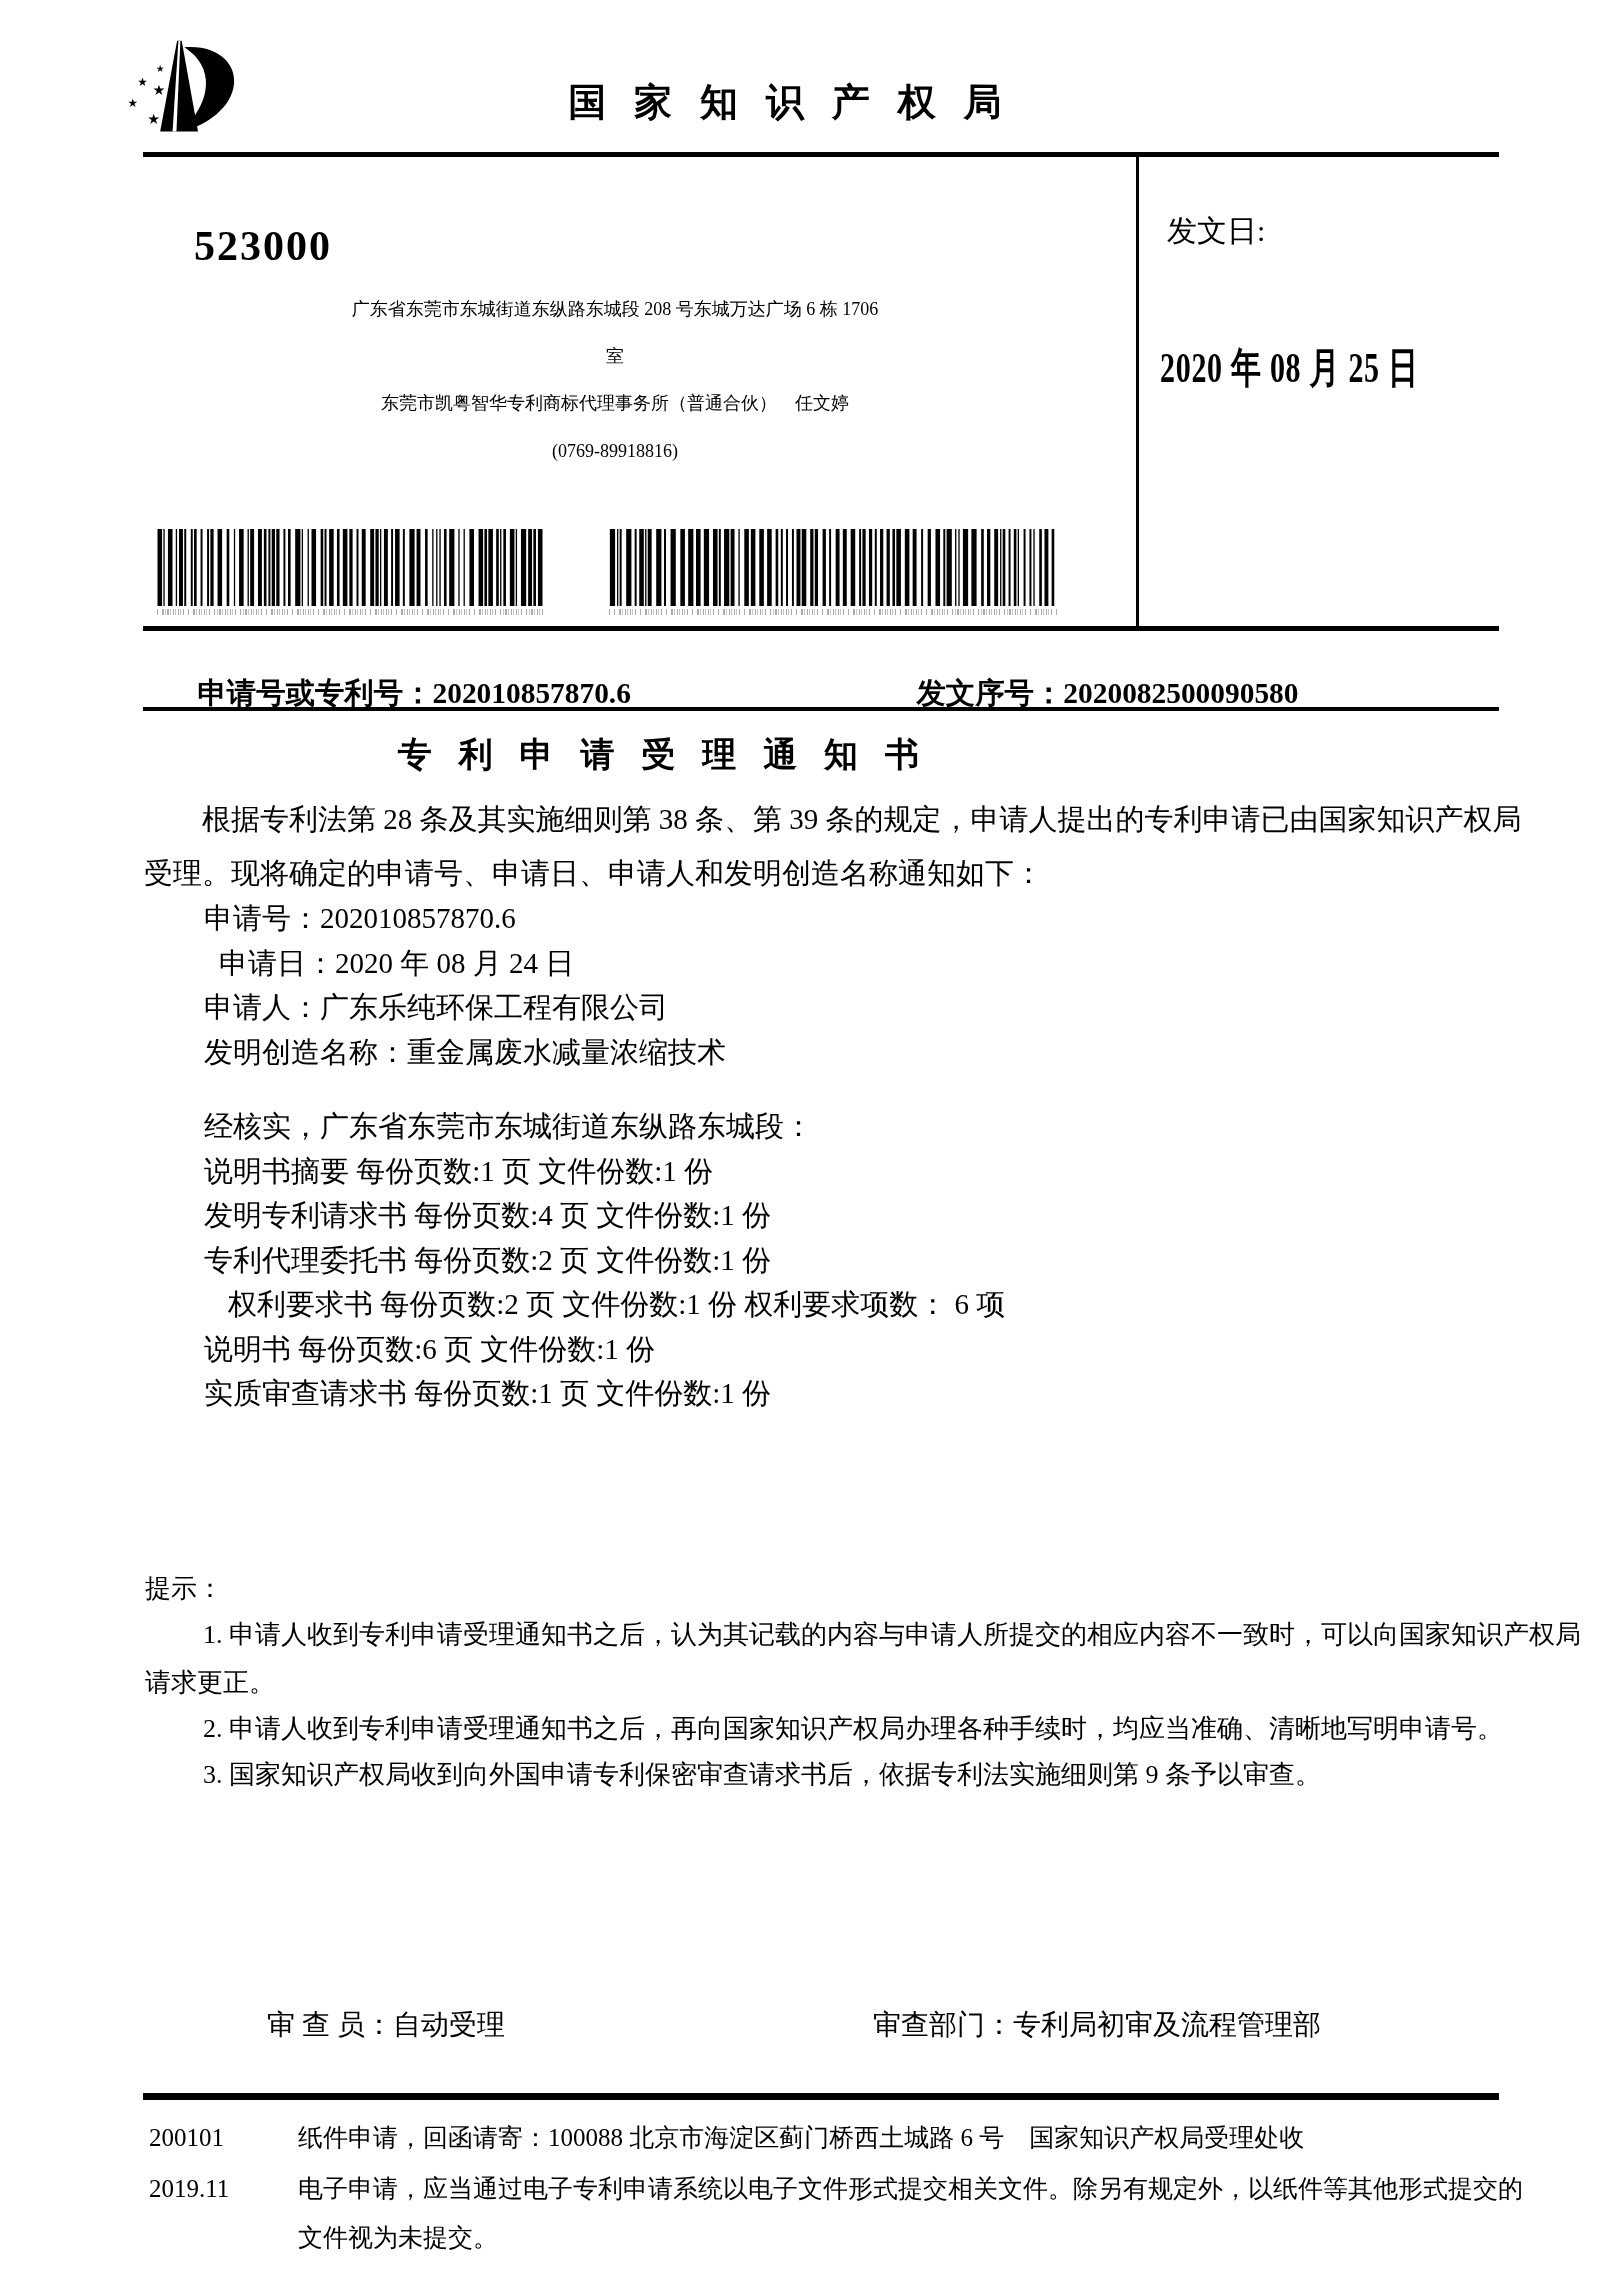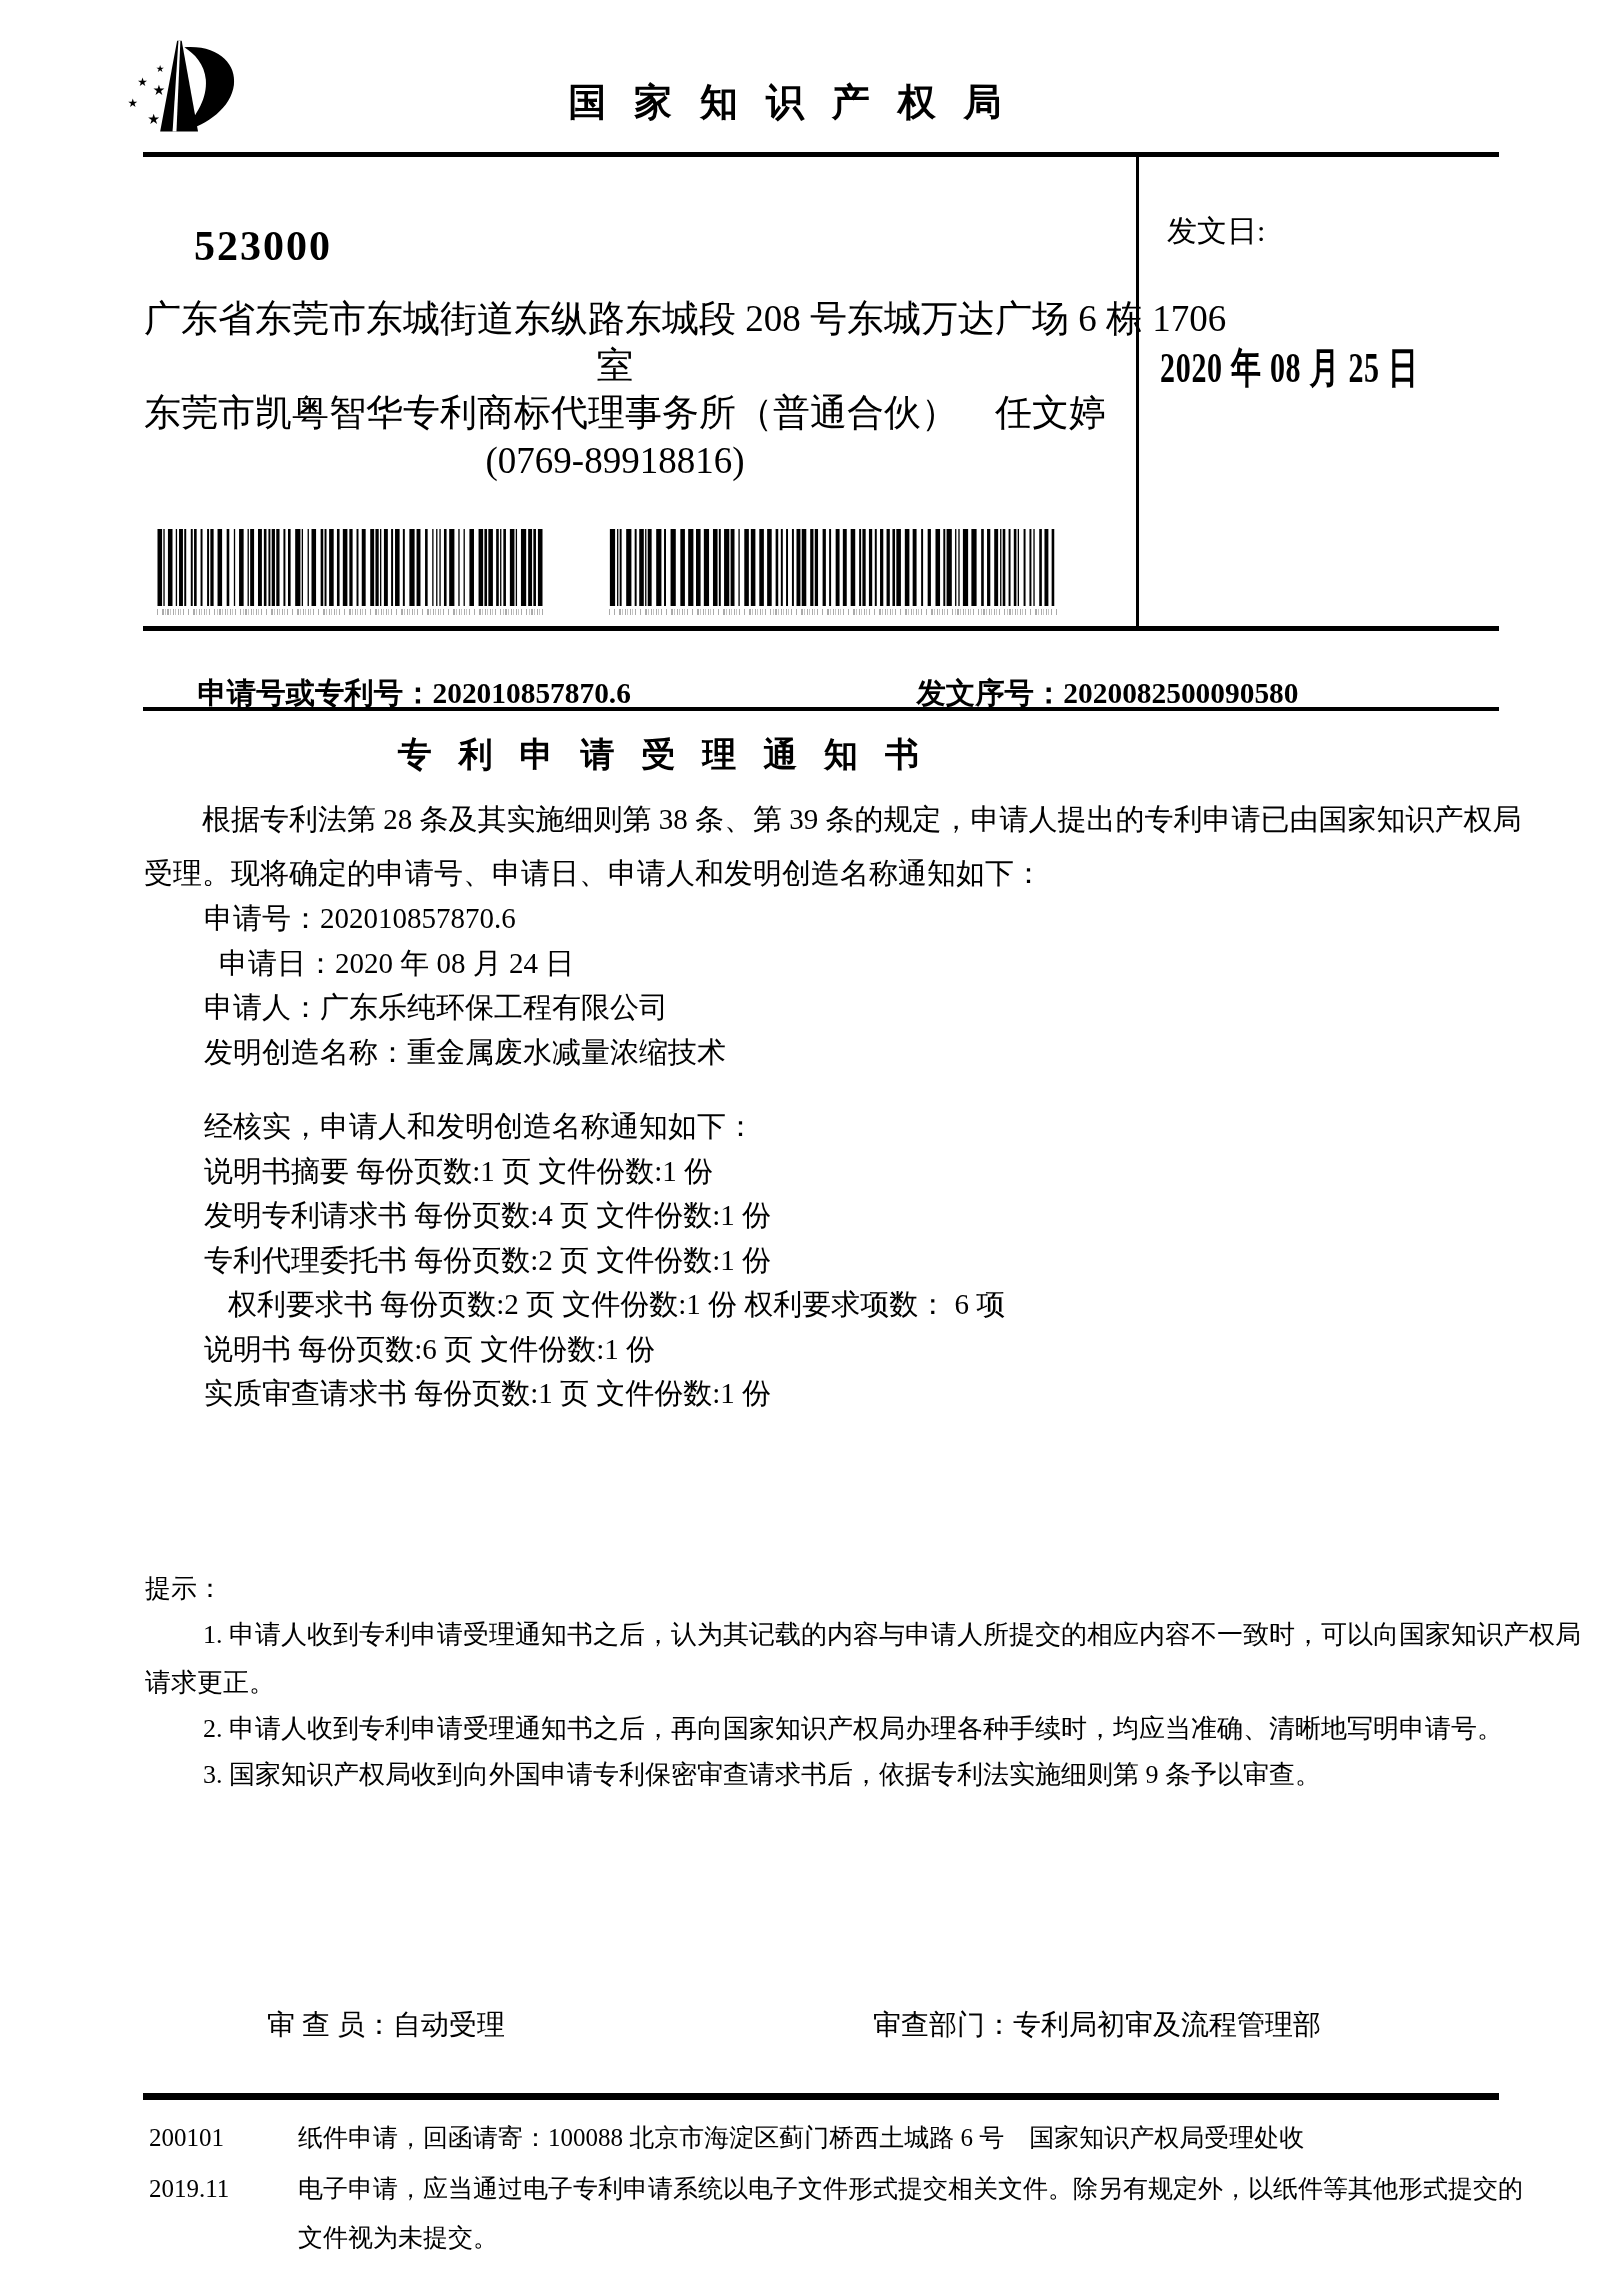--- a/index.html
+++ b/index.html
@@ -8,21 +8,21 @@
     width:1623px;height:2295px;
     margin:0 auto;
     background:#ffffff;
     font-family:"Liberation Serif","DejaVu Serif",serif;
     color:#000;
     overflow:hidden;
   }
   .abs{position:absolute;white-space:pre;line-height:1;}
   .rule{position:absolute;background:#000;}
   .addr-block{position:absolute;left:144px;width:942px;}
-  .addr-line{position:absolute;left:0;width:100%;text-align:center;font-size:37px;line-height:1;white-space:pre;}
+  .addr-line{position:absolute;left:0;width:100%;text-align:center;font-size:18px;line-height:1;white-space:pre;}
   .header-title{
     position:absolute;left:0;top:77px;width:1579px;
     text-align:center;font-size:38px;font-weight:bold;letter-spacing:9.2px;white-space:pre;
   }
   .notice-title{
     position:absolute;left:0;top:732px;width:1326px;
     text-align:center;font-size:34px;font-weight:bold;letter-spacing:9.2px;white-space:pre;
   }
   .postal{position:absolute;left:194px;top:222px;font-size:42px;font-weight:bold;letter-spacing:2px;}
   .dispatch-label{position:absolute;left:1167px;top:211px;font-size:30px;}
@@ -233,21 +233,21 @@
   <div class="notice-title">专 利 申 请 受 理 通 知 书</div>
 
   <div class="abs body-line" style="left:202px;top:805px;">根据专利法第 28 条及其实施细则第 38 条、第 39 条的规定，申请人提出的专利申请已由国家知识产权局</div>
   <div class="abs body-line" style="left:144px;top:859px;">受理。现将确定的申请号、申请日、申请人和发明创造名称通知如下：</div>
 
   <div class="abs body-line" style="left:204px;top:904px;">申请号：202010857870.6</div>
   <div class="abs body-line" style="left:219px;top:949px;">申请日：2020 年 08 月 24 日</div>
   <div class="abs body-line" style="left:204px;top:993px;">申请人：广东乐纯环保工程有限公司</div>
   <div class="abs body-line" style="left:204px;top:1038px;">发明创造名称：重金属废水减量浓缩技术</div>
 
-  <div class="abs body-line" style="left:204px;top:1112px;">经核实，申请人和发明创造名称通知如下：</div>
+  <div class="abs body-line" style="left:204px;top:1112px;">经核实，广东省东莞市东城街道东纵路东城段：</div>
 
   <div class="abs body-line" style="left:204px;top:1157px;">说明书摘要 每份页数:1 页 文件份数:1 份</div>
   <div class="abs body-line" style="left:204px;top:1201px;">发明专利请求书 每份页数:4 页 文件份数:1 份</div>
   <div class="abs body-line" style="left:204px;top:1246px;">专利代理委托书 每份页数:2 页 文件份数:1 份</div>
   <div class="abs body-line" style="left:204px;top:1290px;margin-left:24px;">权利要求书 每份页数:2 页 文件份数:1 份 权利要求项数： 6 项</div>
   <div class="abs body-line" style="left:204px;top:1335px;">说明书 每份页数:6 页 文件份数:1 份</div>
   <div class="abs body-line" style="left:204px;top:1379px;">实质审查请求书 每份页数:1 页 文件份数:1 份</div>
 
   <div class="abs tip-line" style="left:145px;top:1576px;">提示：</div>
   <div class="abs tip-line" style="left:203px;top:1622px;">1. 申请人收到专利申请受理通知书之后，认为其记载的内容与申请人所提交的相应内容不一致时，可以向国家知识产权局</div>

